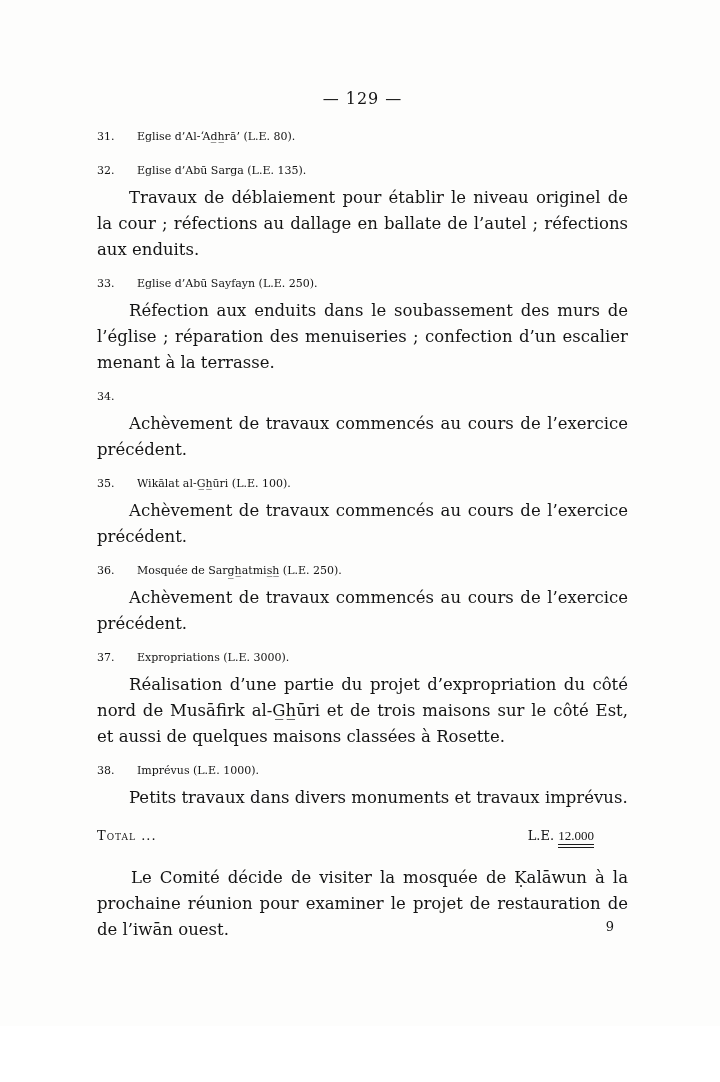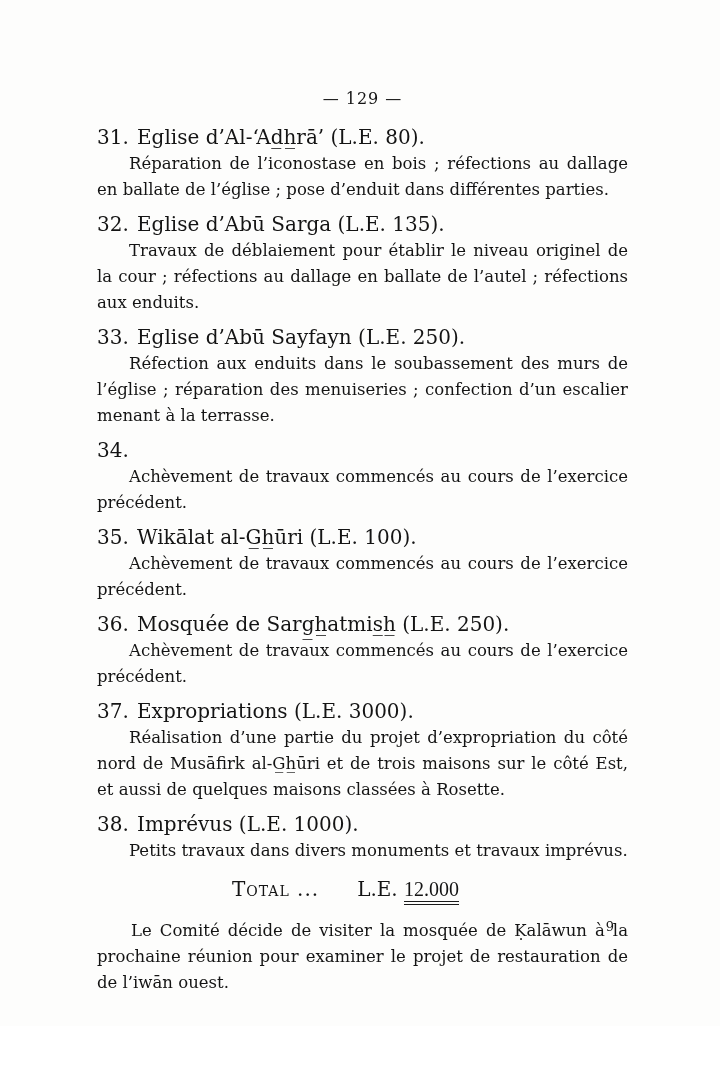--- a/index.html
+++ b/index.html
@@ -26,40 +26,40 @@
     font-size: 16px;
     letter-spacing: 1px;
     margin-bottom: 12px;
   }
   .item {
     margin-bottom: 8px;
   }
   .item-title-line {
     display: flex;
     align-items: baseline;
-    font-size: 20px;
+    font-size: 11px;
     margin-bottom: 1px;
   }
   .item-num {
     flex: none;
     width: 40px;
   }
   .item-body {
     margin: 0;
     text-align: justify;
     text-indent: 32px;
   }
   .total-row {
     display: flex;
-    justify-content: center;
+    justify-content: space-between;
     align-items: baseline;
     gap: 38px;
     padding-right: 34px;
     margin: 12px 0 16px 0;
-    font-size: 20px;
+    font-size: 13px;
   }
   .total-label {
     font-variant: small-caps;
     letter-spacing: 1px;
   }
   .total-amount {
     white-space: nowrap;
   }
   .total-value {
     border-bottom: 4px double #1a1a1a;
@@ -83,21 +83,20 @@
 
 <div class="page">
 
   <div class="page-header">— 129 —</div>
 
   <div class="item">
     <div class="item-title-line">
       <span class="item-num">31.</span>
       <span class="item-title">Eglise d’Al-‘Ad̲h̲rā’ (L.E. 80).</span>
     </div>
-    <p class="item-body">Réparation de l’iconostase en bois ; réfections au dallage en ballate de l’église ; pose d’enduit dans différentes parties.</p>
   </div>
 
   <div class="item">
     <div class="item-title-line">
       <span class="item-num">32.</span>
       <span class="item-title">Eglise d’Abū Sarga (L.E. 135).</span>
     </div>
     <p class="item-body">Travaux de déblaiement pour établir le niveau originel de la cour ; réfections au dallage en ballate de l’autel ; réfections aux enduits.</p>
   </div>
 

